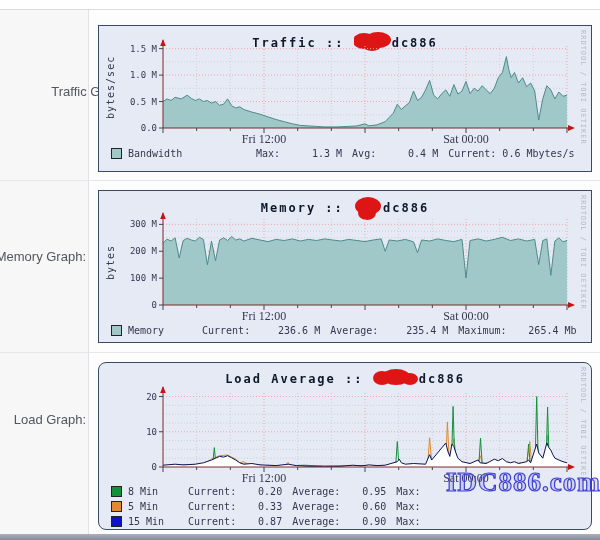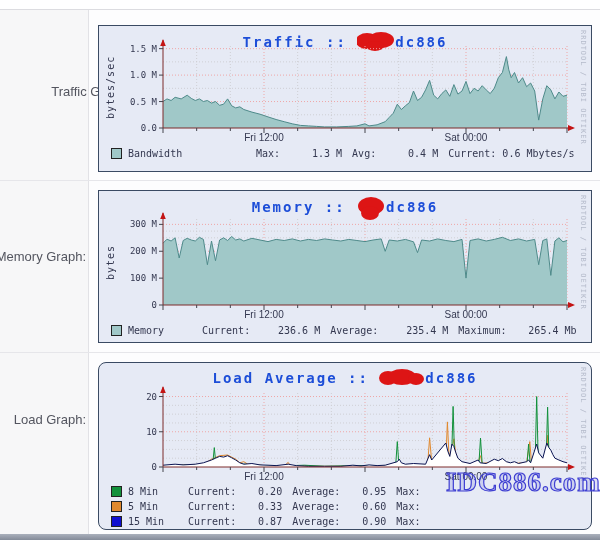--- a/index.html
+++ b/index.html
@@ -10,30 +10,30 @@
   .sidebar{position:absolute;left:0;top:10px;width:88px;height:524px;background:#f7f7f8;
            border-right:1px solid #e2e2e6;}
   .row-divider{position:absolute;left:0;width:600px;height:1px;background:#e6e6ea;}
   .side-label{position:absolute;left:0;width:86px;height:16px;display:flex;
               justify-content:flex-end;overflow:hidden;font-size:13px;color:#53555f;
               white-space:nowrap;line-height:16px;}
   .panel{position:absolute;left:98px;width:494px;background:#e6eaf5;
          border:1px solid #3a4a63;box-sizing:border-box;}
   .g-title{position:absolute;left:0;right:0;text-align:center;
            font-family:"DejaVu Sans Mono","Liberation Mono",monospace;
-           font-size:14px;font-weight:bold;letter-spacing:2px;color:#1d4ed8;white-space:nowrap;}
+           font-size:12px;font-weight:bold;letter-spacing:2px;color:#0f172a;white-space:nowrap;}
   .g-ylabel{position:absolute;font-family:"DejaVu Sans Mono","Liberation Mono",monospace;
             font-size:10px;color:#343850;writing-mode:vertical-rl;transform:rotate(180deg);
             display:flex;align-items:center;justify-content:center;letter-spacing:1px;}
   .g-ytick{position:absolute;width:44px;text-align:right;
            font-family:"DejaVu Sans Mono","Liberation Mono",monospace;
            font-size:9px;color:#343850;line-height:10px;}
   .g-xtick{position:absolute;width:90px;text-align:center;
-           font-family:Liberation Sans, sans-serif;
-           font-size:10px;color:#343850;}
+           font-family:Liberation Serif, serif;
+           font-size:12px;color:#343850;}
   .legend-row{position:absolute;left:12px;display:flex;align-items:center;
               font-family:"DejaVu Sans Mono","Liberation Mono",monospace;
               font-size:10px;color:#343850;white-space:nowrap;}
   .swatch{width:9px;height:9px;border:1px solid #222;margin-right:6px;flex:0 0 auto;}
   .lg-label{display:inline-block;}
   .lg-k{display:inline-block;margin-left:10px;}
   .lg-v{display:inline-block;text-align:right;margin-left:6px;}
   .rrd-wm{position:absolute;top:4px;writing-mode:vertical-rl;
           font-family:"DejaVu Sans Mono","Liberation Mono",monospace;
           font-size:7px;color:#b4baca;letter-spacing:1px;}

